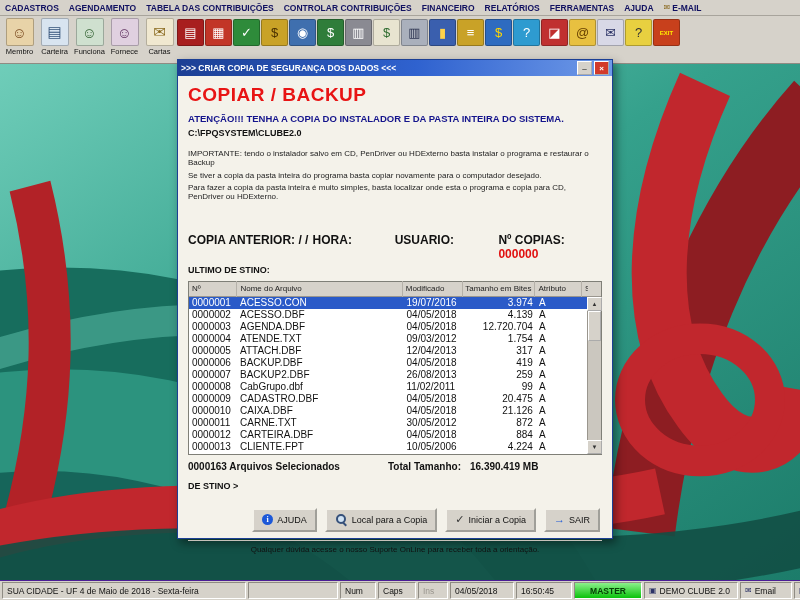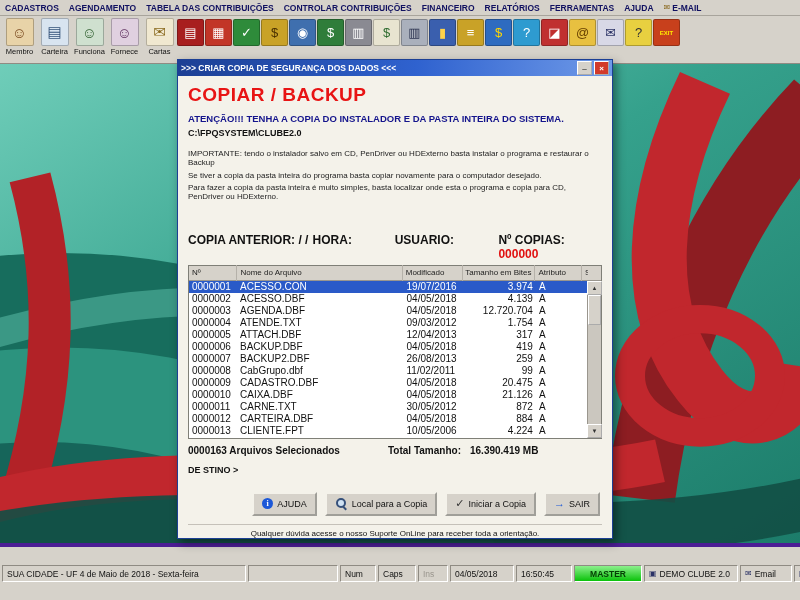--- a/index.html
+++ b/index.html
@@ -17,21 +17,21 @@
   .tool-big{width:35px;display:flex;flex-direction:column;align-items:center;gap:1px;padding-top:1px;cursor:default}
   .tool-big .ticon{width:26px;height:26px;display:flex;align-items:center;justify-content:center;font-size:15px;border:1px solid rgba(0,0,0,.25);border-radius:2px}
   .tool-big .tlabel{font-size:7.5px;color:#111}
   .tool-small{width:25px;height:25px;margin:2px 1px 0 0;display:flex;align-items:center;justify-content:center;font-size:13px;border:1px solid rgba(0,0,0,.25);border-radius:2px}
 
   
   .desktop{position:relative;flex:1;overflow:hidden}
   .desktop svg{position:absolute;left:0;top:0;width:100%;height:100%}
 
   
-  .statusbar{flex:0 0 17px;background:#d6d2ca;border-top:4px solid #4c1d95;display:flex;align-items:center;gap:2px;padding:18px 2px}
+  .statusbar{flex:0 0 17px;background:#d6d2ca;border-top:1px solid #4c1d95;display:flex;align-items:center;gap:2px;padding:1px 2px}
   .spanel{height:15px;border:1px solid;border-color:#8f8b83 #fff #fff #8f8b83;font-size:8.5px;display:flex;align-items:center;gap:3px;padding:0 4px;color:#111;white-space:nowrap;overflow:hidden}
   .spanel.green{background:linear-gradient(#8cf08c,#0ac20a);font-weight:bold;color:#064006;justify-content:center}
   .spanel.dim{color:#9a968e}
   .sicon{font-size:8px;color:#2c3366}
 
   
   .dialog{position:absolute;left:177px;top:59px;width:434px;height:478px;z-index:10;background:#f4f2ea;border:1px solid #1c3f94;box-shadow:3px 4px 9px rgba(0,0,0,.45);display:flex;flex-direction:column}
   .dlg-titlebar{flex:0 0 16px;background:linear-gradient(90deg,#1c3f94,#2f62cf 55%,#6f9ae8);display:flex;align-items:center;gap:2px;padding:0 3px}
   .dlg-title{color:#fff;font-size:8.5px;font-weight:bold;flex:1;white-space:nowrap;overflow:hidden}
   .dlg-btn{width:13px;height:12px;display:flex;align-items:center;justify-content:center;font-size:8px;background:#d6d2ca;border:1px outset #fff;color:#000;cursor:default}
@@ -233,20 +233,21 @@
           <span>COPIA ANTERIOR:</span>
           <span>/ /</span>
         </div>
         <div class="g2">HORA:</div>
         <div class="g3">USUARIO:</div>
         <div class="g4">
           <span>Nº COPIAS:</span>
           <span class="red">000000</span>
         </div>
       </div>
+      <div class="lastdest">ULTIMO DE STINO:</div>
 
       <div class="ftable">
         <div class="thead">
             <div class="th w0">Nº</div>
             <div class="th w1">Nome do Arquivo</div>
             <div class="th w2">Modificado</div>
             <div class="th w3">Tamanho em Bites</div>
             <div class="th w4">Atributo</div>
             <div class="th w5">Status</div>
           </div>

